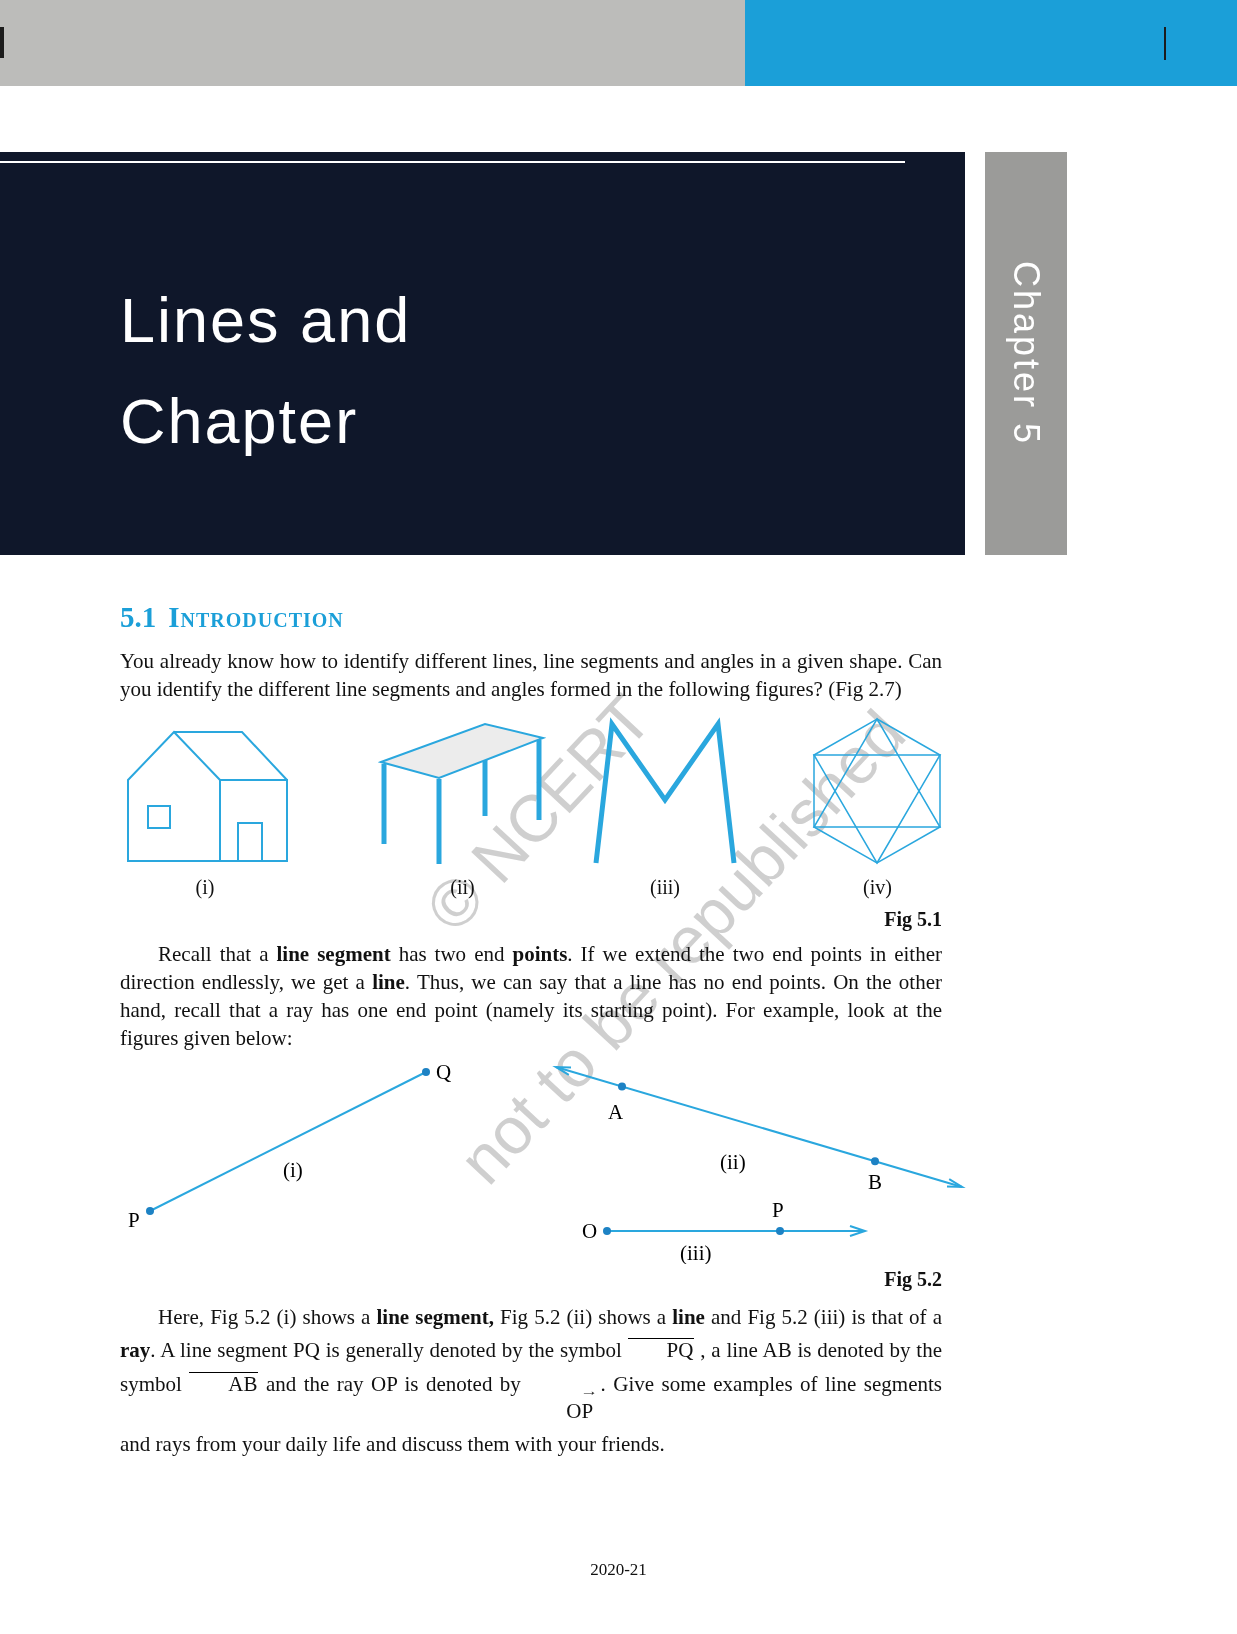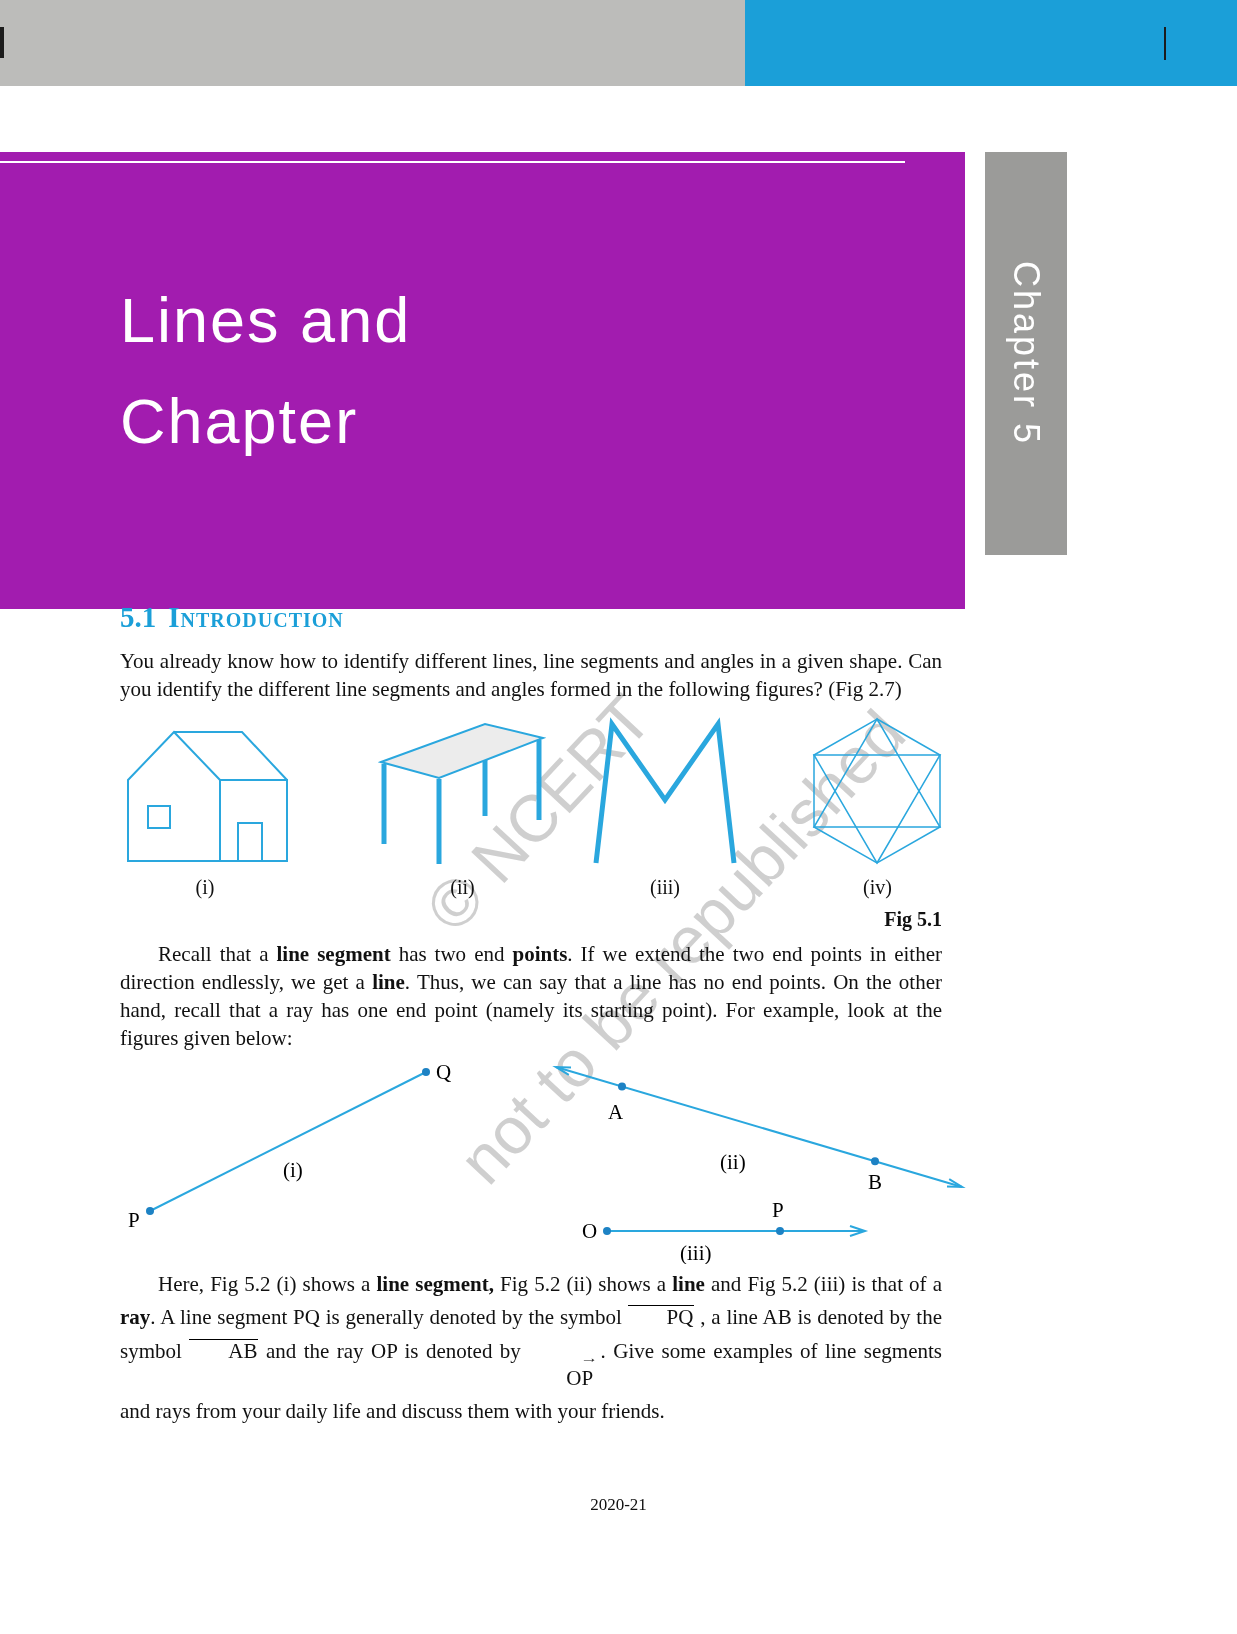--- a/index.html
+++ b/index.html
@@ -6,21 +6,21 @@
   .page { position:relative; width:1237px; height:1634px; background:#fff; overflow:hidden;
           font-family:"Liberation Serif", serif; color:#111; }
 
   
   .topbar-gray { position:absolute; left:0; top:0; width:745px; height:86px; background:#bcbcba; }
   .topbar-blue { position:absolute; left:745px; top:0; width:492px; height:86px; background:#1b9fd8; }
   .print-mark-left  { position:absolute; left:0; top:27px; width:4px; height:31px; background:#1c1c1c; }
   .print-mark-right { position:absolute; left:1164px; top:27px; width:2px; height:33px; background:#1c1c1c; }
 
   
-  .band { position:absolute; left:0; top:152px; width:965px; height:457px; background:#a21caf; z-index:1; }
+  .band { position:absolute; left:0; top:152px; width:965px; height:403px; background:#0f172a; z-index:1; }
   .band-rule { position:absolute; left:0; top:9px; width:905px; height:2px; background:#ffffff; }
   .band-title { position:absolute; left:120px; top:118px; color:#fff;
                 font-family:"Liberation Sans", sans-serif; font-weight:400;
                 font-size:63px; line-height:1.6; letter-spacing:2px; }
 
   .qr-box { position:absolute; left:768px; top:296px; width:164px; height:177px; background:#fff;
             display:flex; flex-direction:column; align-items:center; box-sizing:border-box; padding-top:11px; }
   .qr-caption { font-family:"Liberation Sans", sans-serif; font-size:10px; color:#333;
                 align-self:flex-end; margin:3px 12px 0 0; }
 
@@ -51,21 +51,21 @@
   .fig52-wrap { margin:4px 0 0 0; }
   .fig52-svg text { font-family:"Liberation Serif", serif; font-size:21px; fill:#000; }
   .bl { stroke:#2aa7de; stroke-width:2; fill:none; }
   .dot { fill:#1d82c4; stroke:none; }
 
   .para-notation { line-height:1.6 !important; }
   .ovl { display:inline-block; line-height:1.05; border-top:1.4px solid #000; padding:0 1px; }
   .ray-wrap { display:inline-flex; flex-direction:column; align-items:center; vertical-align:-4px; }
   .ray-arrow { display:block; font-size:12px; line-height:7px; transform:scaleX(1.5); }
 
-  .footer { position:absolute; left:0; top:1495px; width:100%; text-align:center;
+  .footer { position:absolute; left:0; top:1560px; width:100%; text-align:center;
             font-size:17px; z-index:2; }
 </style>
 </head>
 <body>
 
 <div class="page">
 
   <div class="topbar-gray"></div>
   <div class="topbar-blue"></div>
   <div class="print-mark-left"></div>
@@ -223,20 +223,21 @@
         <line class="bl" x1="487" y1="172" x2="745" y2="172"></line>
         <polyline class="bl" points="730,167 745,172 730,177"></polyline>
         <circle class="dot" cx="487" cy="172" r="4"></circle>
         <circle class="dot" cx="660" cy="172" r="4"></circle>
         <text x="462" y="179">O</text>
         <text x="652" y="158">P</text>
         <text x="560" y="201">(iii)</text>
       </svg>
     </div>
 
+    <div class="fig-caption">Fig  5.2</div>
 
     <p class="para-indent para-notation"><span>Here, Fig 5.2 (i) shows a </span><b>line segment,</b><span> Fig 5.2 (ii) shows a </span><b>line</b><span> and Fig 5.2 (iii) is that of a </span><b>ray</b><span>. A line segment PQ is generally denoted by the symbol </span><span class="ovl">PQ</span><span> , a line AB is denoted by the symbol </span><span class="ovl">AB</span><span> and the ray OP is denoted by </span><span class="ray-wrap">
           <span class="ray-arrow">→</span>
           <span>OP</span>
         </span><span> . Give some examples of line segments and rays from your daily life and discuss them with your friends.</span></p>
 
   </div>
 
   <div class="footer">2020-21</div>
 

